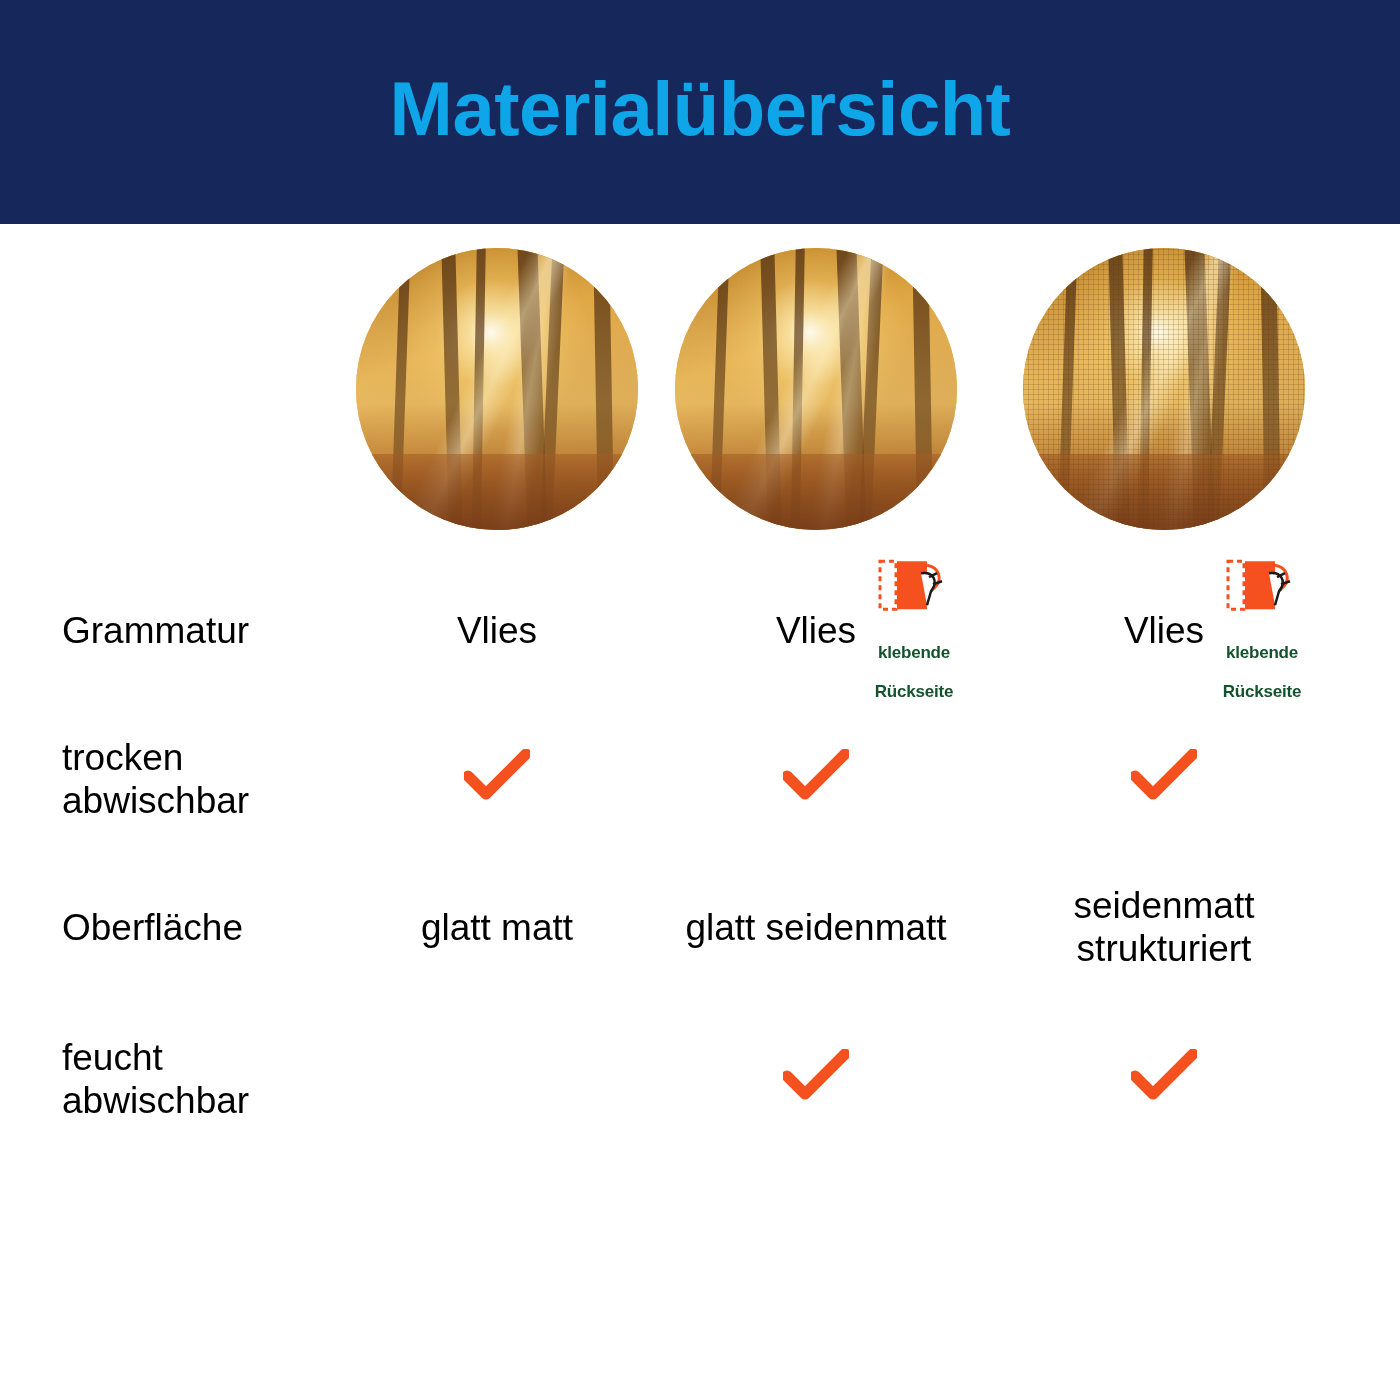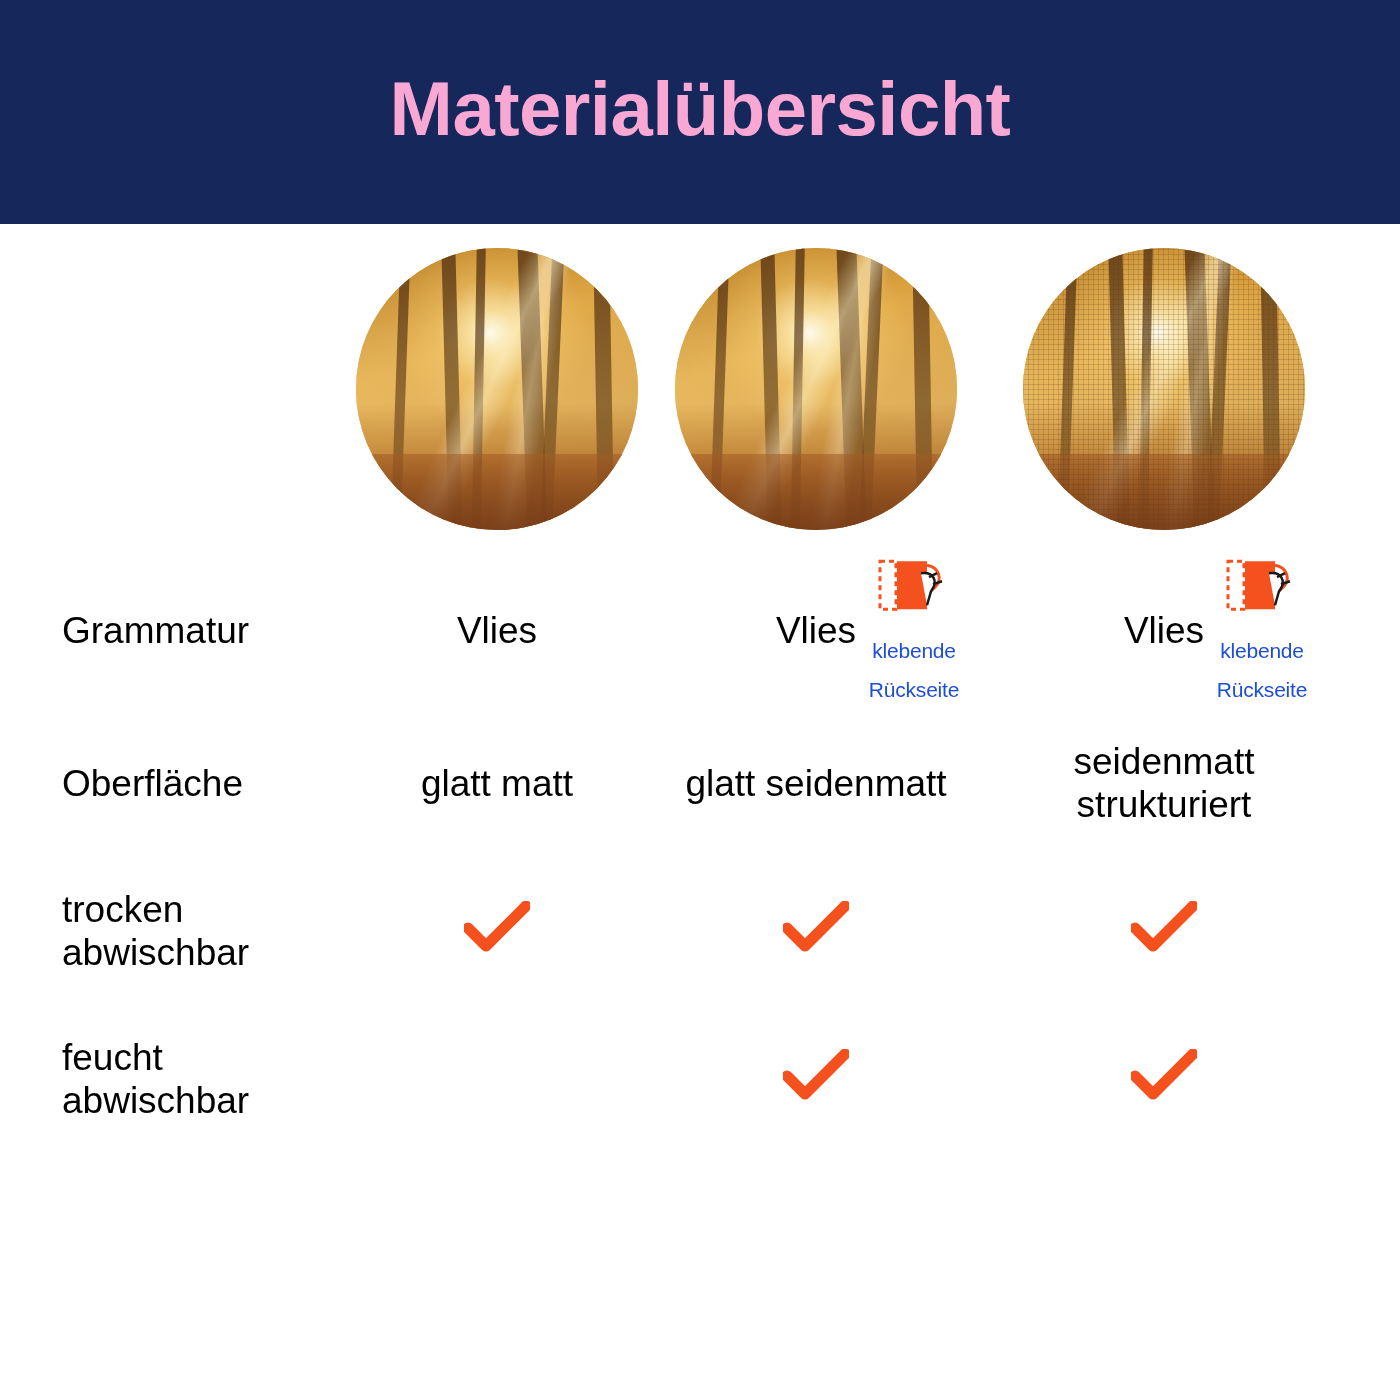--- a/index.html
+++ b/index.html
@@ -19,21 +19,21 @@
   .header {
     width: 1400px;
     height: 224px;
     background: #16275c;
     display: flex;
     align-items: center;
     justify-content: center;
     box-sizing: border-box;
   }
   .header-title {
-    color: #f9a8d4;
+    color: #0ea5e9;
     font-size: 76px;
     font-weight: bold;
     letter-spacing: -0.5px;
     line-height: 1;
     text-align: center;
     margin: 0;
     padding-bottom: 6px;
   }
 
   
@@ -164,23 +164,23 @@
     text-align: center;
     line-height: 1.05;
   }
   .badge-icon {
     width: 74px;
     height: 62px;
     margin: 0 auto 4px auto;
     position: relative;
   }
   .badge-text {
-    font-size: 21px;
-    font-weight: normal;
-    color: #1d4ed8;
+    font-size: 17px;
+    font-weight: bold;
+    color: #14532d;
     letter-spacing: -0.2px;
   }
 
   
   .check {
     display: inline-block;
     width: 66px;
     height: 52px;
   }
 </style>
@@ -293,52 +293,52 @@
             </svg>
           </span>
           <span class="badge-text">klebende</span><br>
           <span class="badge-text">Rückseite</span>
         </span>
       </div>
     </td>
   </tr>
 
 
+  <tr class="datarow r-trocken">
+    <td class="rowlabel hline-t">trocken abwischbar</td>
+    <td class="cellc hline-t vline-l">
+      <span class="check">
+        <svg width="66" height="52" viewBox="0 0 66 52" xmlns="http://www.w3.org/2000/svg">
+          <path d="M4 27 L22 45 L62 5" fill="none" stroke="#f4511e" stroke-width="11" stroke-linecap="round" stroke-linejoin="round"></path>
+        </svg>
+      </span>
+    </td>
+    <td class="cellc hline-t vline-l">
+      <span class="check">
+        <svg width="66" height="52" viewBox="0 0 66 52" xmlns="http://www.w3.org/2000/svg">
+          <path d="M4 27 L22 45 L62 5" fill="none" stroke="#f4511e" stroke-width="11" stroke-linecap="round" stroke-linejoin="round"></path>
+        </svg>
+      </span>
+    </td>
+    <td class="cellc hline-t vline-l">
+      <span class="check">
+        <svg width="66" height="52" viewBox="0 0 66 52" xmlns="http://www.w3.org/2000/svg">
+          <path d="M4 27 L22 45 L62 5" fill="none" stroke="#f4511e" stroke-width="11" stroke-linecap="round" stroke-linejoin="round"></path>
+        </svg>
+      </span>
+    </td>
+  </tr>
+
   <tr class="datarow r-ober">
     <td class="rowlabel hline-t">Oberfläche</td>
     <td class="cellc hline-t vline-l">glatt matt</td>
     <td class="cellc hline-t vline-l">glatt seidenmatt</td>
     <td class="cellc hline-t vline-l">seidenmatt strukturiert</td>
   </tr>
 
-  <tr class="datarow r-trocken">
-    <td class="rowlabel hline-t">trocken abwischbar</td>
-    <td class="cellc hline-t vline-l">
-      <span class="check">
-        <svg width="66" height="52" viewBox="0 0 66 52" xmlns="http://www.w3.org/2000/svg">
-          <path d="M4 27 L22 45 L62 5" fill="none" stroke="#f4511e" stroke-width="11" stroke-linecap="round" stroke-linejoin="round"></path>
-        </svg>
-      </span>
-    </td>
-    <td class="cellc hline-t vline-l">
-      <span class="check">
-        <svg width="66" height="52" viewBox="0 0 66 52" xmlns="http://www.w3.org/2000/svg">
-          <path d="M4 27 L22 45 L62 5" fill="none" stroke="#f4511e" stroke-width="11" stroke-linecap="round" stroke-linejoin="round"></path>
-        </svg>
-      </span>
-    </td>
-    <td class="cellc hline-t vline-l">
-      <span class="check">
-        <svg width="66" height="52" viewBox="0 0 66 52" xmlns="http://www.w3.org/2000/svg">
-          <path d="M4 27 L22 45 L62 5" fill="none" stroke="#f4511e" stroke-width="11" stroke-linecap="round" stroke-linejoin="round"></path>
-        </svg>
-      </span>
-    </td>
-  </tr>
-
   <tr class="datarow r-feucht">
     <td class="rowlabel hline-t">feucht abwischbar</td>
     <td class="cellc hline-t vline-l"></td>
     <td class="cellc hline-t vline-l">
       <span class="check">
         <svg width="66" height="52" viewBox="0 0 66 52" xmlns="http://www.w3.org/2000/svg">
           <path d="M4 27 L22 45 L62 5" fill="none" stroke="#f4511e" stroke-width="11" stroke-linecap="round" stroke-linejoin="round"></path>
         </svg>
       </span>
     </td>

